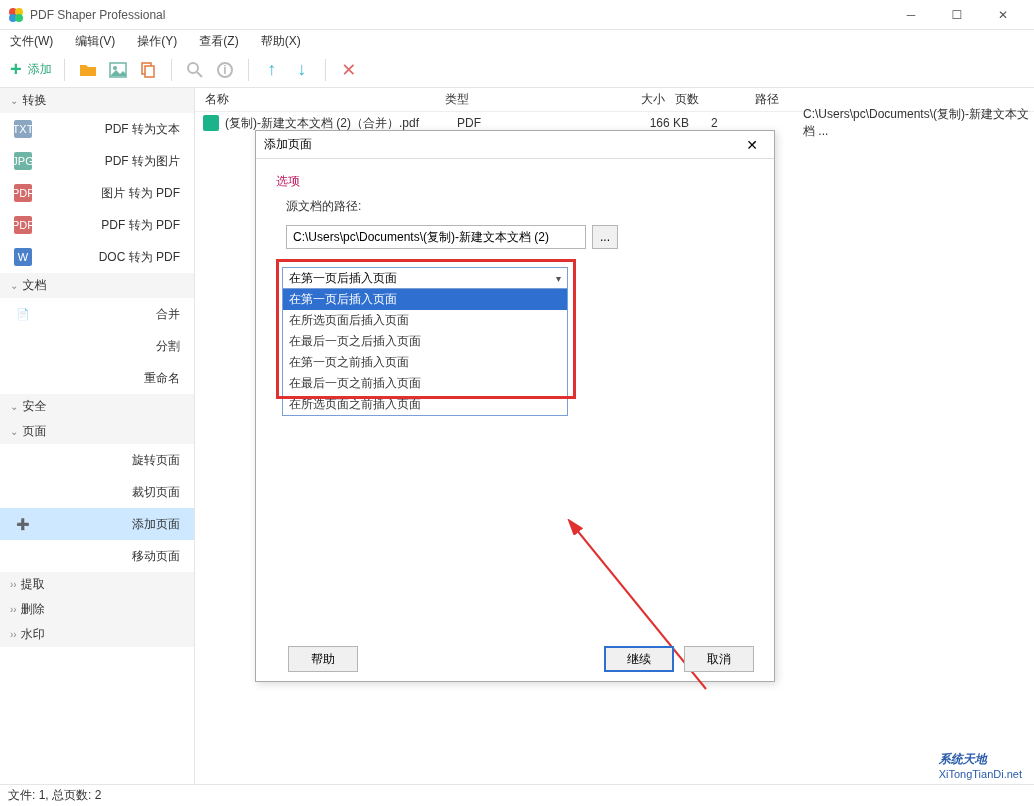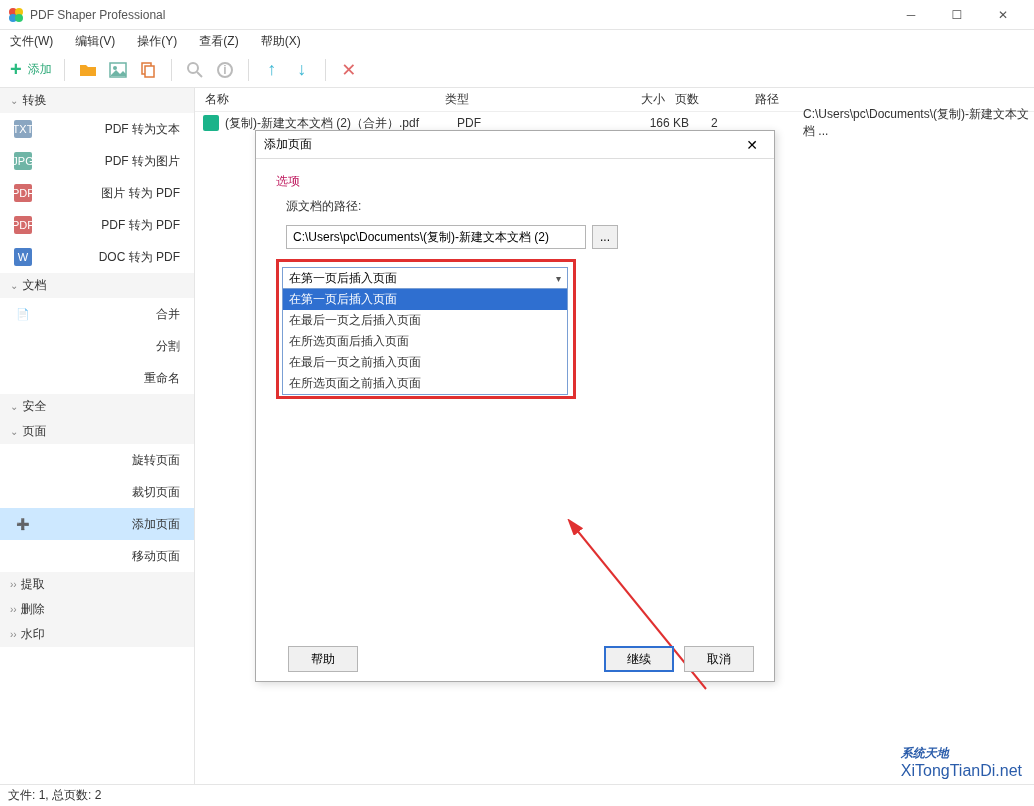--- a/index.html
+++ b/index.html
@@ -241,22 +241,23 @@
       <div class="browse">...</div>
     </div>
     <div class="combo-wrap">
       <div class="redbox"></div>
       <div class="combo">
         <span>在第一页后插入页面</span>
         <span class="arrow">▾</span>
       </div>
       <div class="dropdown" id="dd">
           <div class="dd-item sel">在第一页后插入页面</div>
+          <div class="dd-item">在所选页面后插入页面</div>
           <div class="dd-item">在最后一页之后插入页面</div>
-          <div class="dd-item">在所选页面后插入页面</div>
+          <div class="dd-item">在第一页之前插入页面</div>
           <div class="dd-item">在最后一页之前插入页面</div>
           <div class="dd-item">在所选页面之前插入页面</div>
         </div>
     </div>
     <svg class="arrow-svg" width="160" height="180">
       <defs>
           <marker id="ah" markerWidth="10" markerHeight="10" refX="2" refY="3" orient="auto">
             <path d="M0,0 L0,6 L9,3 z" fill="#e03030"></path>
           </marker>
         </defs>
@@ -271,14 +272,14 @@
     <div class="btn">取消</div>
   </div>
 </div>
 
 <div class="statusbar">
   <span>文件: 1, 总页数: 2</span>
 </div>
 
 <div class="watermark">
   <div style="font-size:12px;font-weight:bold;color:#2a5caa;font-style:italic">系统天地</div>
-  <div style="font-size:16px;color:#2a5caa;text-align:right">XiTongTianDi.net</div>
+  <div style="font-size:11px;color:#2a5caa;text-align:right">XiTongTianDi.net</div>
 </div>
 
 </body></html>

